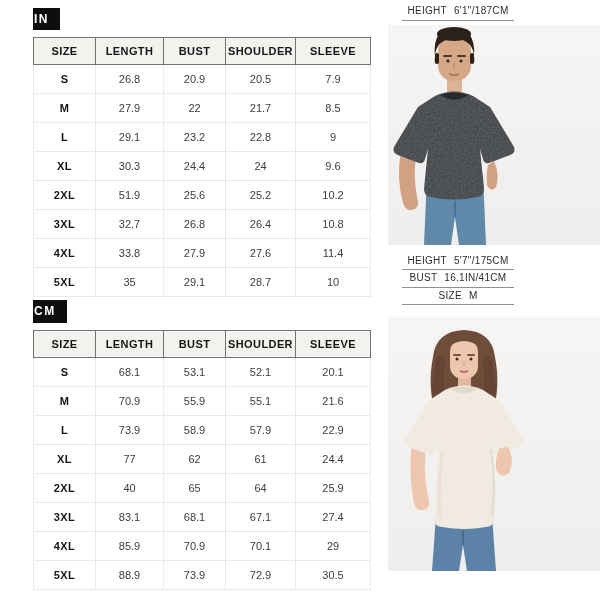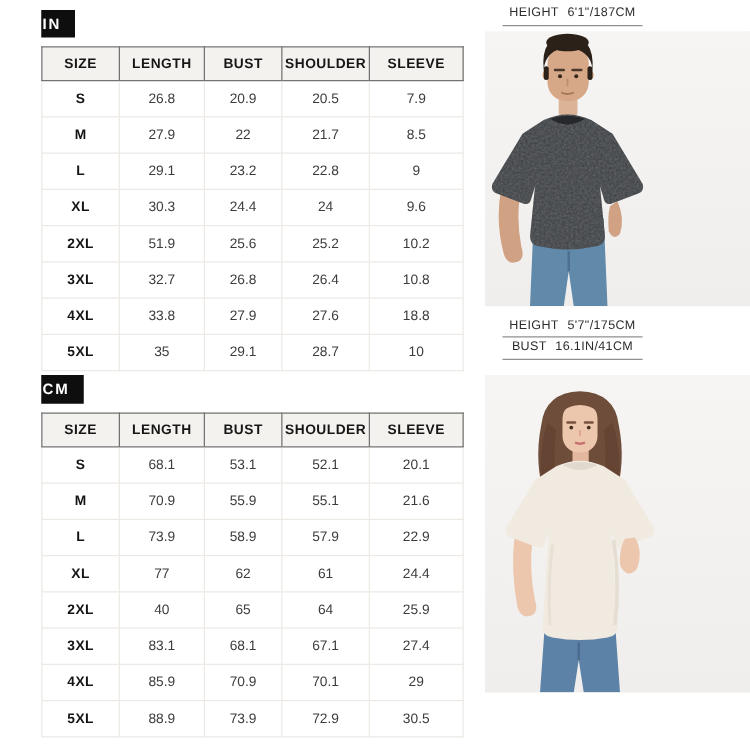--- a/index.html
+++ b/index.html
@@ -119,21 +119,21 @@
             <td>32.7</td>
             <td>26.8</td>
             <td>26.4</td>
             <td>10.8</td>
           </tr>
           <tr>
             <td class="size-col">4XL</td>
             <td>33.8</td>
             <td>27.9</td>
             <td>27.6</td>
-            <td>18.8</td>
+            <td>11.4</td>
           </tr>
           <tr>
             <td class="size-col">5XL</td>
             <td>35</td>
             <td>29.1</td>
             <td>28.7</td>
             <td>10</td>
           </tr>
         </tbody>
     </table>
@@ -261,20 +261,21 @@
         <g clip-path="url(#teeClipM)">
           <rect x="0" y="58" width="140" height="124" filter="url(#acidWash)" opacity="0.45"></rect>
         </g>
         <path d="M52 70 Q66 79 80 70 Q66 65 52 70 Z" fill="#26282b"></path>
       </svg>
     </div>
 
     <div class="spec-block second">
       <div class="spec-line">HEIGHT 5'7"/175CM</div>
       <div class="spec-line">BUST 16.1IN/41CM</div>
+      <div class="spec-line">SIZE M</div>
     </div>
 
     <div class="photo female">
       <svg viewBox="0 0 212 254" width="212" height="254">
 
         <path d="M45 40 Q48 14 76 13 Q104 14 107 40 Q113 70 104 98 Q98 108 90 100 L62 100 Q54 108 48 98 Q39 70 45 40 Z" fill="#6e4d3a"></path>
 
         <rect x="70" y="54" width="13" height="22" rx="5" fill="#e3b89e"></rect>
         <rect x="62" y="22" width="28" height="40" rx="13" fill="#ecc7ae"></rect>
         <path d="M58 38 Q56 17 76 15 Q96 17 94 38 Q92 25 76 24 Q60 25 58 38 Z" fill="#6e4d3a"></path>

